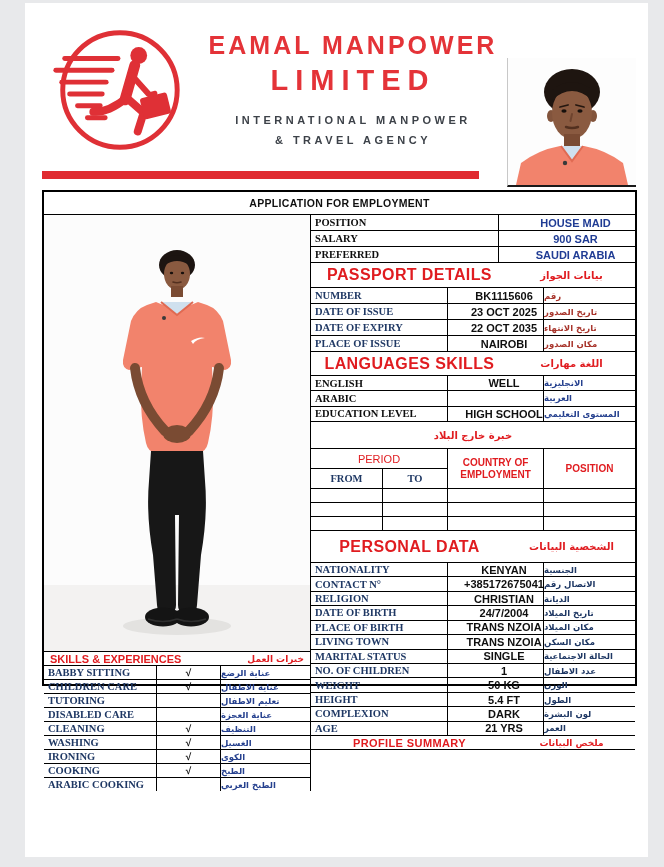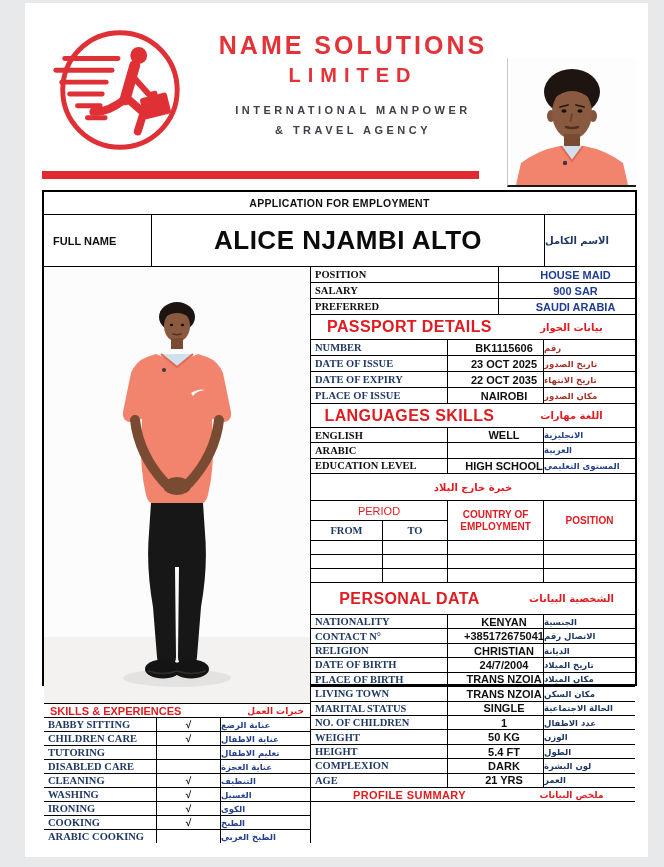--- a/index.html
+++ b/index.html
@@ -4,21 +4,21 @@
 <style>
   html,body{margin:0;padding:0;}
   body{width:664px;height:867px;background:#e8e9eb;font-family:"Liberation Sans",sans-serif;-webkit-font-smoothing:antialiased;}
   .page{position:relative;width:664px;height:867px;overflow:hidden;background:#e8e9eb;}
   .doc{position:absolute;left:25px;top:3px;width:623px;height:854px;background:#ffffff;}
 
   
   .logo{position:absolute;left:18px;top:16px;width:148px;height:148px;}
   .brand{position:absolute;left:162px;top:28px;width:332px;text-align:center;}
   .brand .l1{font-size:25px;font-weight:800;letter-spacing:3px;color:#e43338;}
-  .brand .l2{font-size:20px;font-weight:800;letter-spacing:7px;color:#e43338;margin-top:4px;}
+  .brand .l2{font-size:29px;font-weight:800;letter-spacing:7px;color:#e43338;margin-top:4px;}
   .brand .tag{margin-top:14px;font-size:11px;font-weight:600;letter-spacing:3.5px;color:#3d4249;line-height:1.8;}
   .redbar{position:absolute;left:17px;top:168px;width:437px;height:8px;background:#e02a30;}
   .portrait{position:absolute;left:482px;top:55px;width:128px;height:127px;border-bottom:2px solid #1a1a1a;border-left:1px solid #c8c8c8;}
 
   
   .form{position:absolute;left:17px;top:187px;width:595px;height:496px;border:2px solid #000;box-sizing:border-box;background:#fff;}
   .bb{border-bottom:1px solid #000;box-sizing:border-box;}
   .bl{border-left:1px solid #000;box-sizing:border-box;}
   .cell{display:flex;align-items:center;box-sizing:border-box;overflow:hidden;}
 
@@ -100,21 +100,21 @@
     <path d="M90,57 L107,76" stroke="#df3036" stroke-width="6" stroke-linecap="round" fill="none"></path>
     <path d="M85,80 L102,95 L96,114" stroke="#df3036" stroke-width="8" stroke-linecap="round" stroke-linejoin="round" fill="none"></path>
     <path d="M85,80 C72,90 62,95 51,94" stroke="#df3036" stroke-width="8" stroke-linecap="round" fill="none"></path>
     <g transform="rotate(-14 114 88)">
       <rect x="100" y="77" width="28" height="22" rx="3" fill="#df3036"></rect>
       <rect x="109" y="73" width="10" height="5" rx="2" fill="#df3036"></rect>
     </g>
   </svg>
 
   <div class="brand">
-    <div class="l1">NAME SOLUTIONS</div>
+    <div class="l1">EAMAL MANPOWER</div>
     <div class="l2">LIMITED</div>
     <div class="tag">
       <div>INTERNATIONAL MANPOWER</div>
       <div>&amp; TRAVEL AGENCY</div>
     </div>
   </div>
 
   <div class="redbar"></div>
 
   <svg class="portrait" viewBox="0 0 128 127" preserveAspectRatio="none">
@@ -134,25 +134,20 @@
     <path d="M8,127 L13,105 Q30,92 52,88 L76,88 Q98,92 115,105 L120,127 Z" fill="#f2836c"></path>
     <polygon points="53,88 75,88 64,103" fill="#cfe0ee"></polygon>
     <path d="M53,88 L64,103 L75,88" fill="none" stroke="#e06a52" stroke-width="2"></path>
     <circle cx="57" cy="105" r="2.2" fill="#3a3a3a"></circle>
   </svg>
 
   <div class="form">
 
     <div class="row-app bb">APPLICATION FOR EMPLOYMENT</div>
 
-    <div class="row-fullname bb">
-      <div class="cell fn-label">FULL NAME</div>
-      <div class="cell fn-value bl">ALICE NJAMBI ALTO</div>
-      <div class="cell fn-ar ar navy bl" style="font-size:10px;">الاسم الكامل</div>
-    </div>
 
     <div class="cols">
 
       <div class="left-col">
         <div class="photo-box">
           <svg width="266" height="436" viewBox="0 0 266 436" preserveAspectRatio="none">
             <rect width="266" height="436" fill="#fcfcfc"></rect>
             <rect y="370" width="266" height="66" fill="#f3f2f1"></rect>
             <ellipse cx="133" cy="411" rx="54" ry="9" fill="#e3e2e0"></ellipse>
             <ellipse cx="133" cy="50" rx="18" ry="15" fill="#1c1411"></ellipse>

